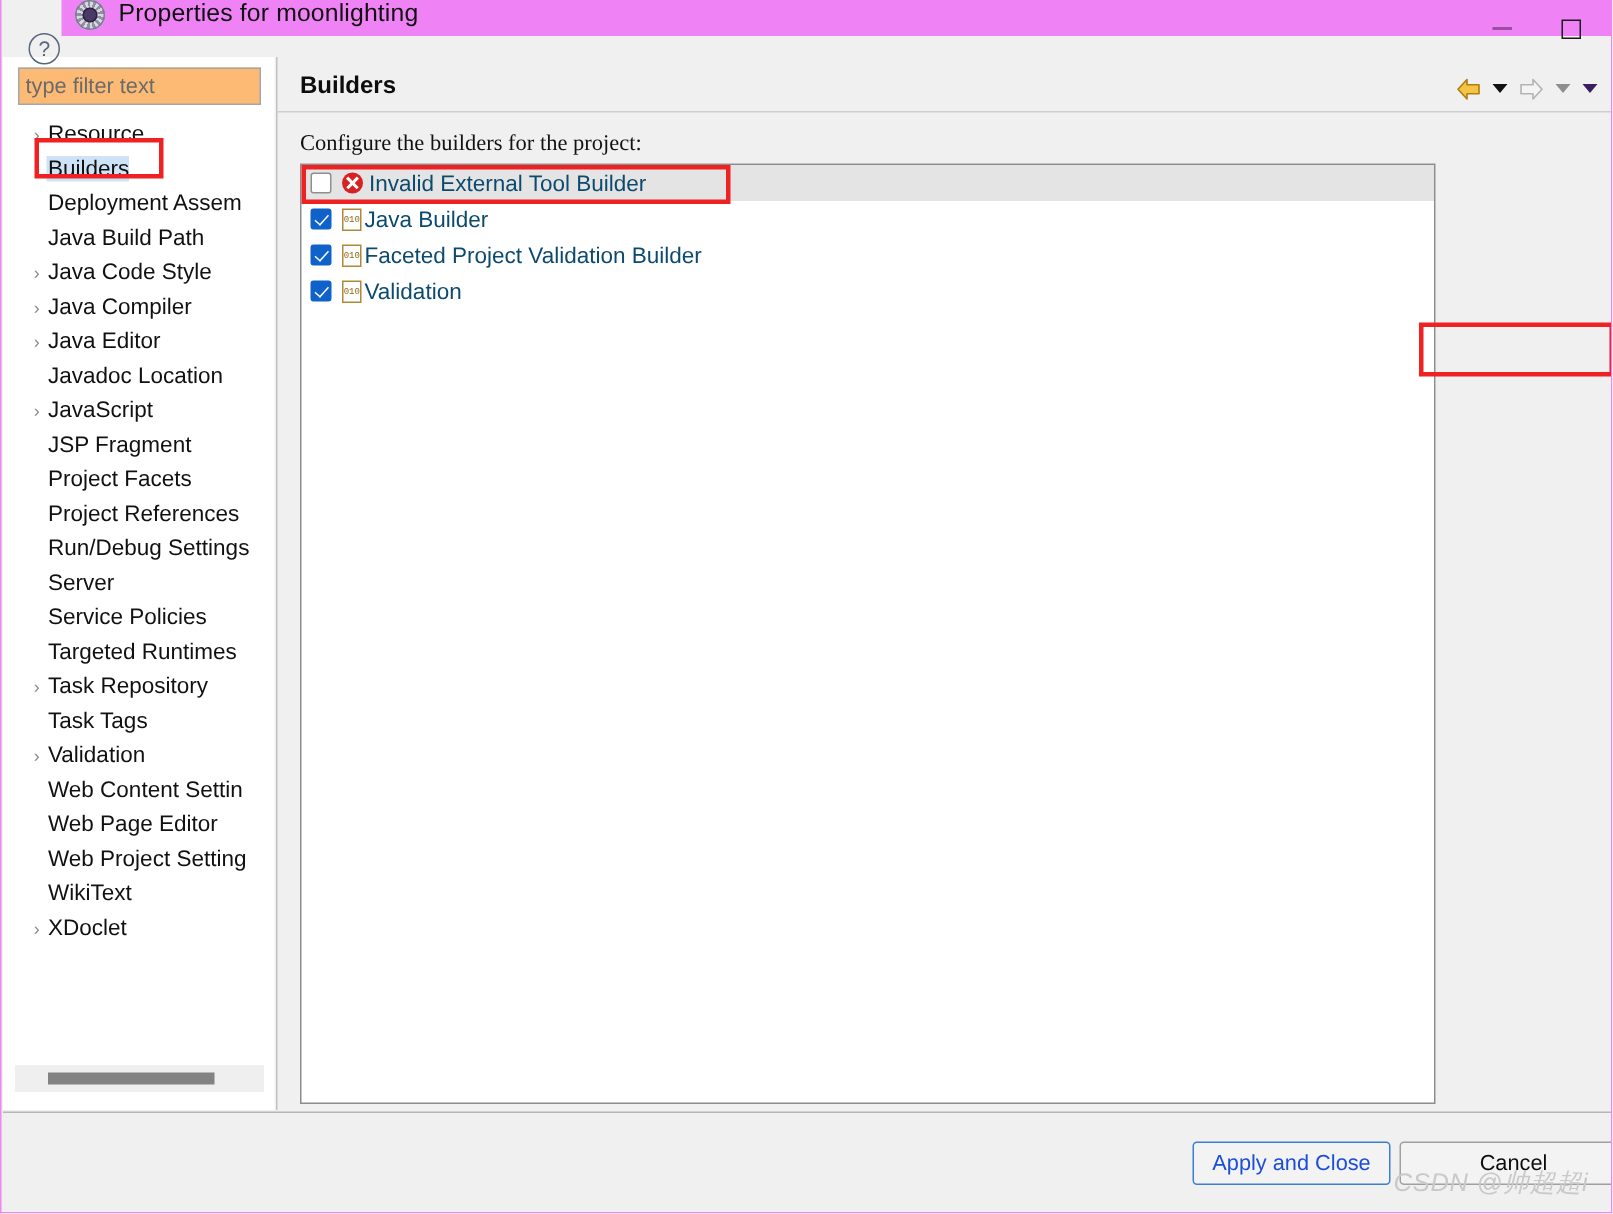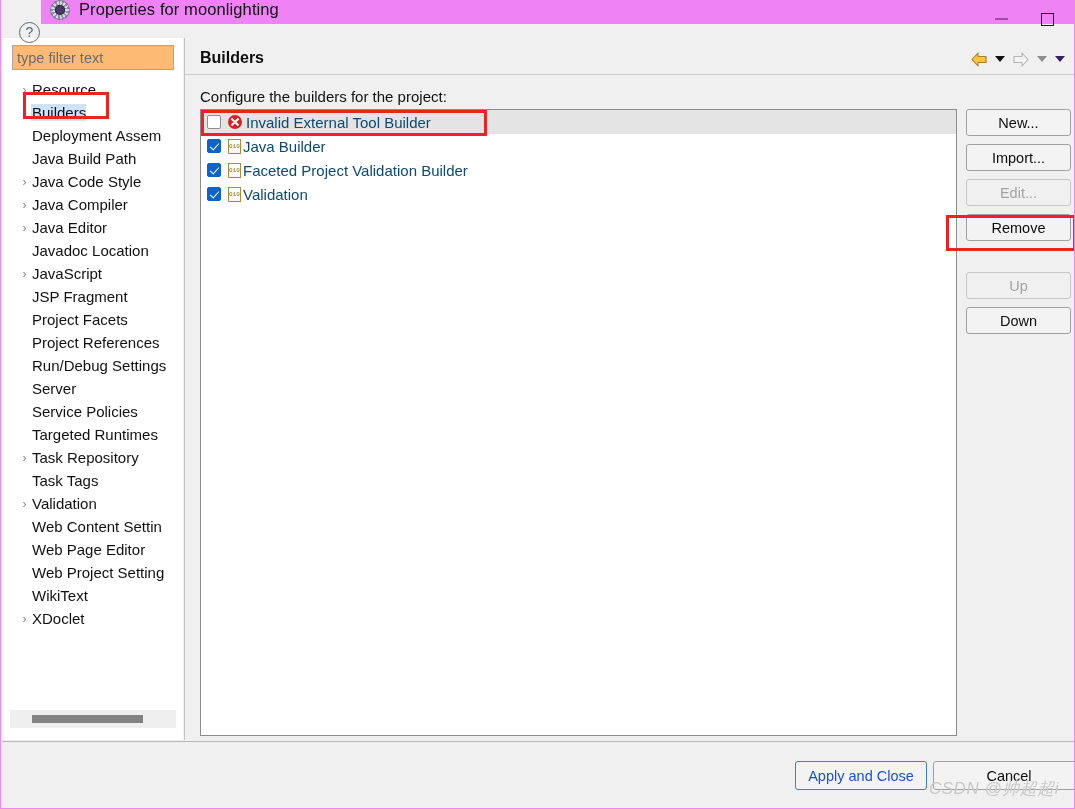--- a/index.html
+++ b/index.html
@@ -216,20 +216,21 @@
     position: absolute;
     left: 0; top: 36px;
     width: 891px; height: 1px;
     background: #cdcdcd;
   }
   .section-label {
     position: absolute;
     left: 15px; top: 50px;
     font-size: 15px;
     color: #111111;
+    font-family: Liberation Serif, serif;
   }
 
   
   .builders-list {
     position: absolute;
     left: 15px; top: 71px;
     width: 757px; height: 627px;
     background: #ffffff;
     border: 1px solid #8c8c8c;
     box-sizing: border-box;
@@ -565,28 +566,20 @@
           <span class="file-icon">010</span>
           <span class="builder-name">Faceted Project Validation Builder</span>
         </div>
         <div class="builder-row">
           <span class="cbox on"></span>
           <span class="file-icon">010</span>
           <span class="builder-name">Validation</span>
         </div>
       </div>
 
-    <div class="btn-col" id="btn-col">
-        <div class="btn">New...</div>
-        <div class="btn">Import...</div>
-        <div class="btn disabled">Edit...</div>
-        <div class="btn">Remove</div>
-        <div class="btn disabled gap-top">Up</div>
-        <div class="btn">Down</div>
-      </div>
   </div>
 
   <div class="bottom-bar"></div>
   <div class="help-icon">?</div>
   <div class="btn-apply">Apply and Close</div>
   <div class="btn-cancel">Cancel</div>
   <div class="watermark">CSDN @帅超超i</div>
 
   <div class="ann" id="ann-builders"></div>
   <div class="ann" id="ann-invalid"></div>

